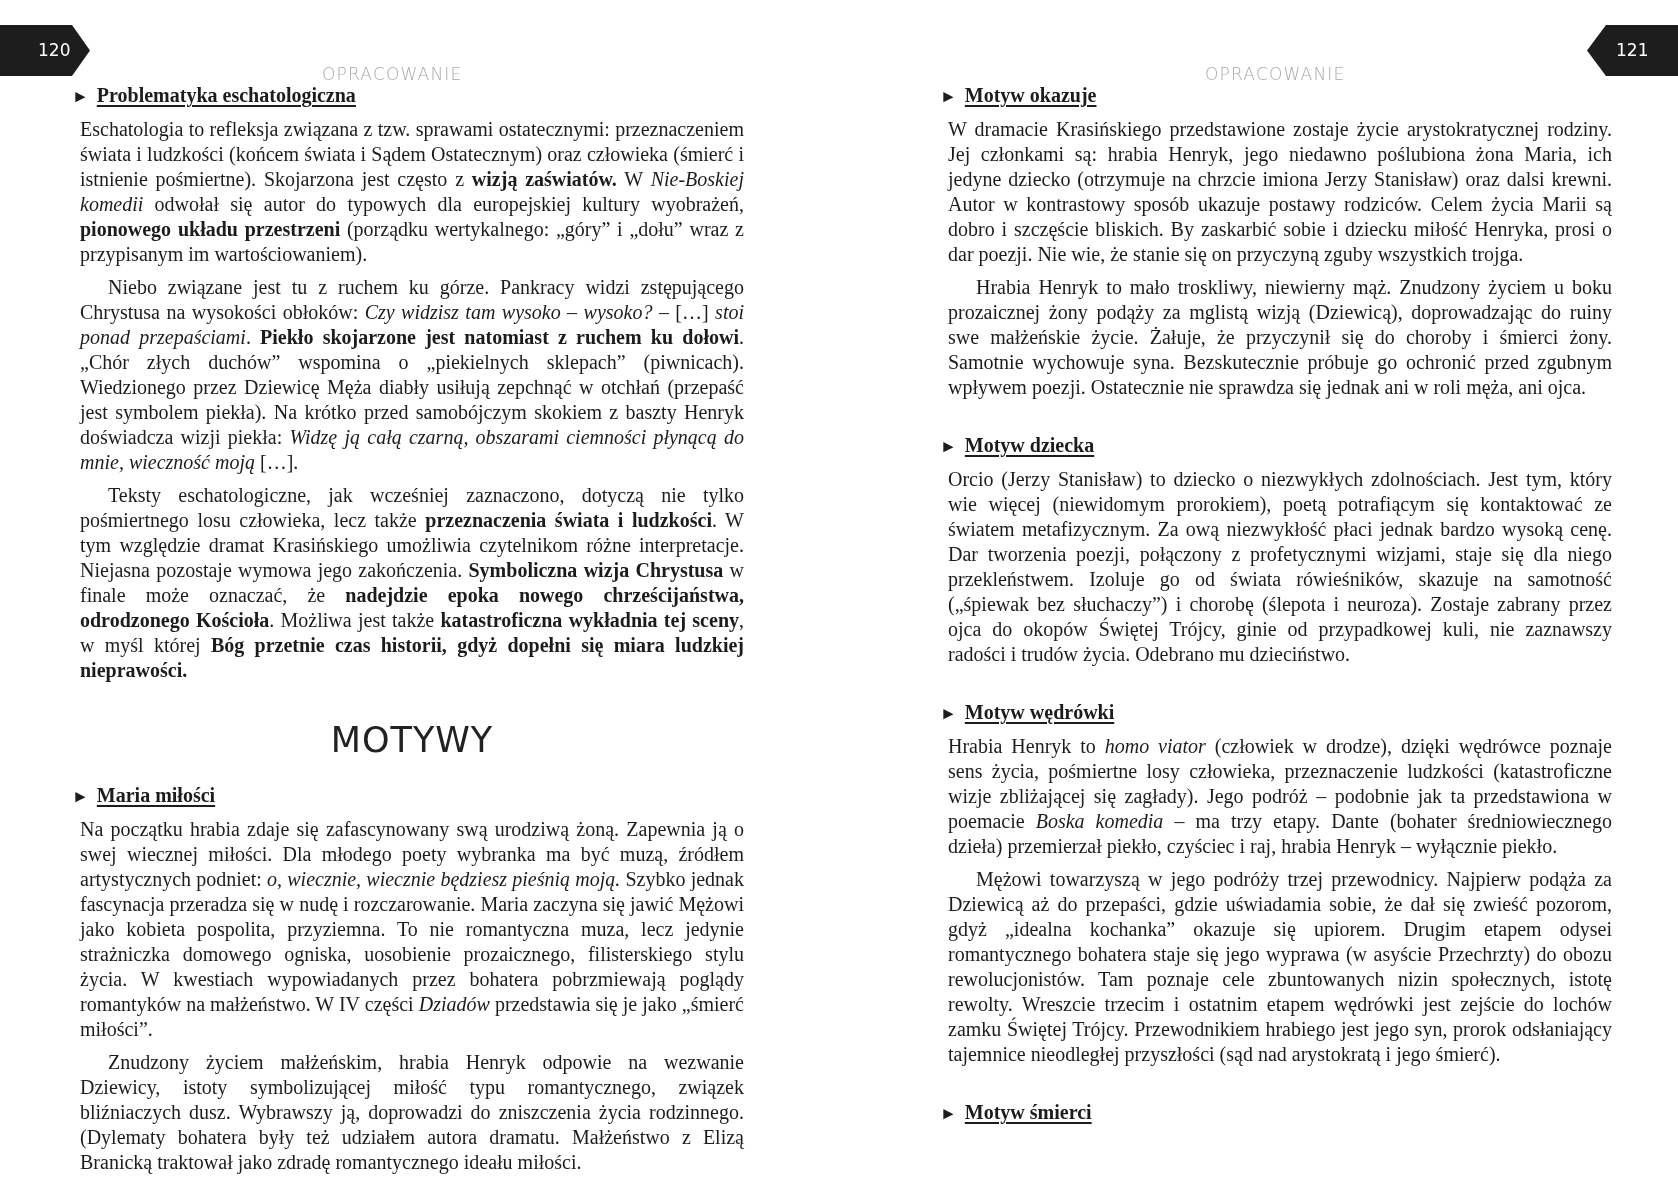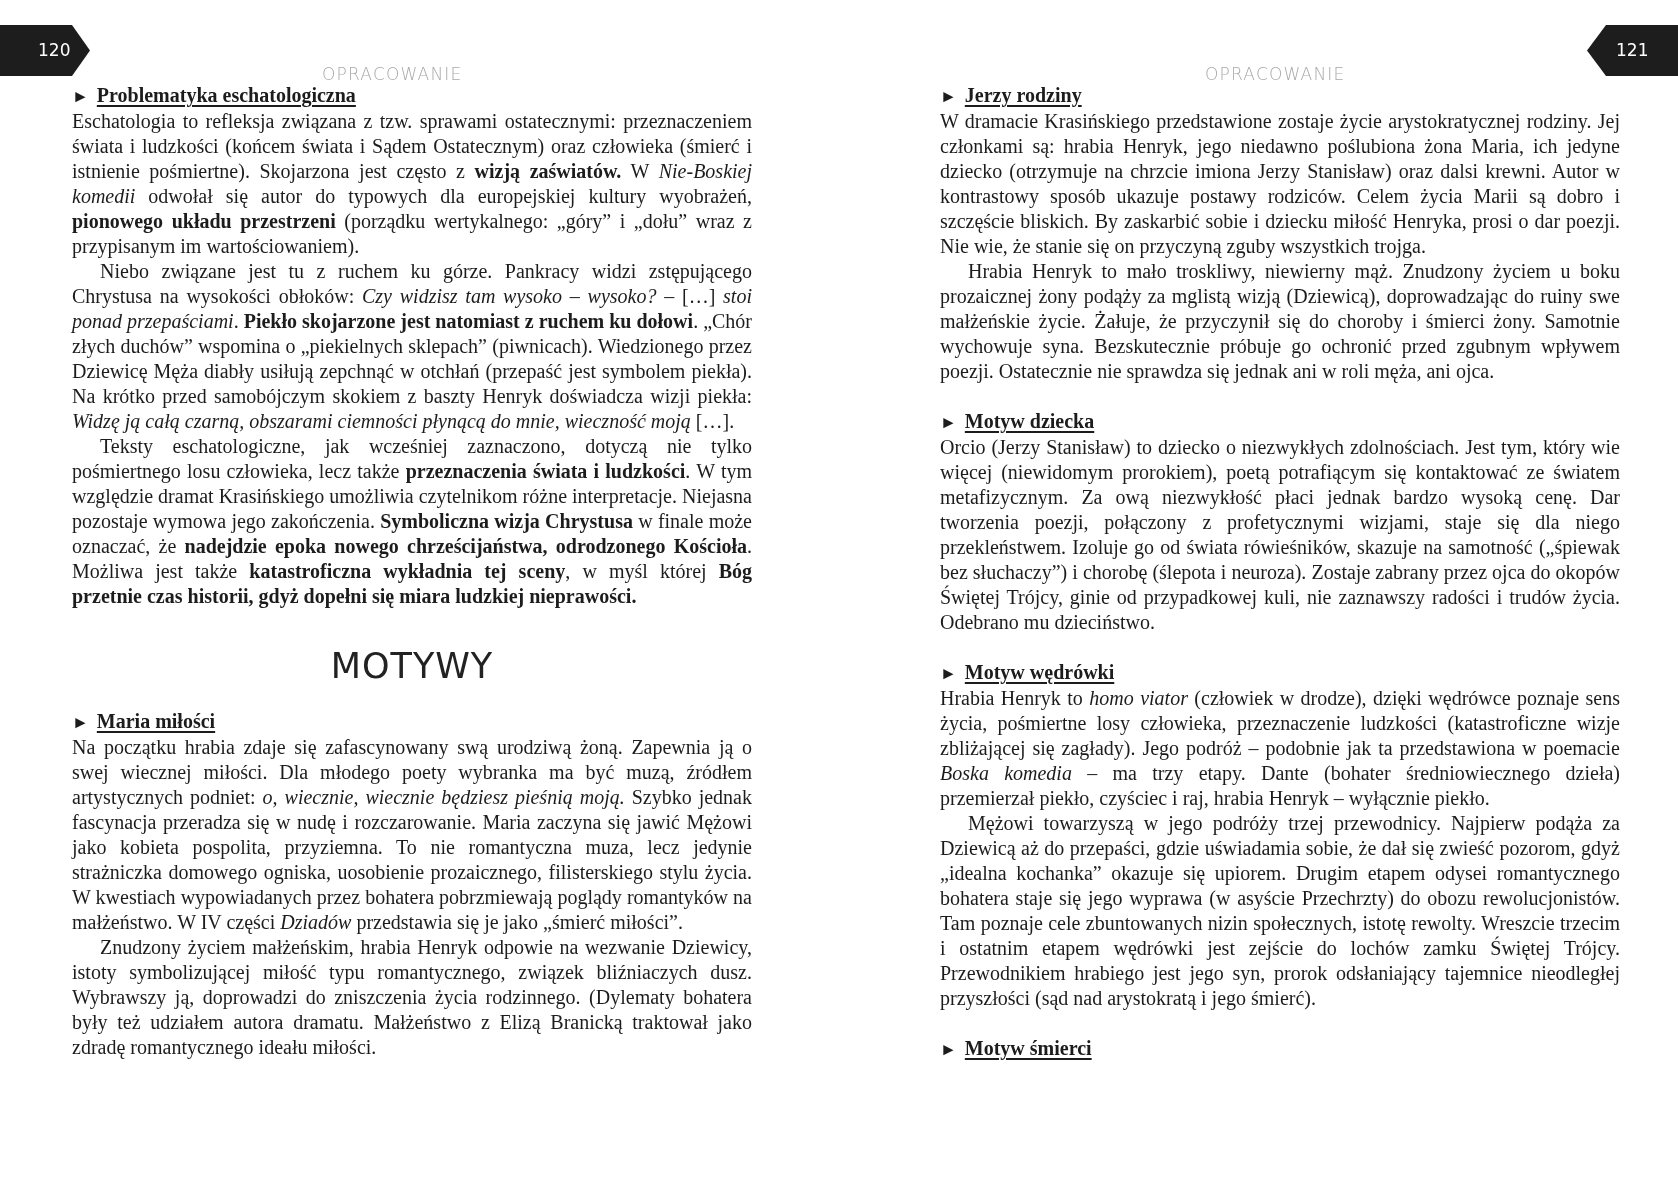--- a/index.html
+++ b/index.html
@@ -20,21 +20,21 @@
   .running-head.right { left: 1205px; }
   .column {
     position: absolute; top: 83px; width: 680px;
     font-family: "Liberation Serif", serif; font-size: 20px; line-height: 25px; text-align: justify;
   }
   .column.left { left: 72px; }
   .column.right { left: 940px; }
   .section-head { font-weight: bold; margin: 0; }
   .section-head .arrow { font-size: 17px; margin-right: 8px; display: inline-block; }
   .section-head .title { text-decoration: underline; text-underline-offset: 3px; }
-  p { margin: 0; }
+  p { margin: 8px; }
   p.indent { text-indent: 28px; }
   .gap { height: 25px; }
   .motywy {
     text-align: center; font-family: "DejaVu Sans", sans-serif; font-size: 35px; font-weight: normal;
     margin: 45px 0 30px 0; letter-spacing: 1px; color: #222;
   }
   b { font-weight: bold; }
   i { font-style: italic; }
 </style>
 </head>
@@ -62,21 +62,21 @@
   <p class="indent">Znudzony życiem małżeńskim, hrabia Henryk odpowie na wezwanie Dziewicy, istoty symbolizującej miłość typu romantycznego, związek bliźniaczych dusz. Wybrawszy ją, doprowadzi do zniszczenia życia rodzinnego. (Dylematy bohatera były też udziałem autora dramatu. Małżeństwo z Elizą Branicką traktował jako zdradę romantycznego ideału miłości.</p>
 </div>
 
 <div class="running-head right">OPRACOWANIE</div>
 <div class="page-tab right">
   <span>121</span>
 </div>
 
 <div class="column right">
   <div class="section-head">
-    <span class="arrow">►</span><span class="title">Jerzy rodziny</span>
+    <span class="arrow">►</span><span class="title">Motyw okazuje</span>
   </div>
   <p>W dramacie Krasińskiego przedstawione zostaje życie arystokratycznej rodziny. Jej członkami są: hrabia Henryk, jego niedawno poślubiona żona Maria, ich jedyne dziecko (otrzymuje na chrzcie imiona Jerzy Stanisław) oraz dalsi krewni. Autor w kontrastowy sposób ukazuje postawy rodziców. Celem życia Marii są dobro i szczęście bliskich. By zaskarbić sobie i dziecku miłość Henryka, prosi o dar poezji. Nie wie, że stanie się on przyczyną zguby wszystkich trojga.</p>
   <p class="indent">Hrabia Henryk to mało troskliwy, niewierny mąż. Znudzony życiem u boku prozaicznej żony podąży za mglistą wizją (Dziewicą), doprowadzając do ruiny swe małżeńskie życie. Żałuje, że przyczynił się do choroby i śmierci żony. Samotnie wychowuje syna. Bezskutecznie próbuje go ochronić przed zgubnym wpływem poezji. Ostatecznie nie sprawdza się jednak ani w roli męża, ani ojca.</p>
   <div class="gap"></div>
 
   <div class="section-head">
     <span class="arrow">►</span><span class="title">Motyw dziecka</span>
   </div>
   <p>Orcio (Jerzy Stanisław) to dziecko o niezwykłych zdolnościach. Jest tym, który wie więcej (niewidomym prorokiem), poetą potrafiącym się kontaktować ze światem metafizycznym. Za ową niezwykłość płaci jednak bardzo wysoką cenę. Dar tworzenia poezji, połączony z profetycznymi wizjami, staje się dla niego przekleństwem. Izoluje go od świata rówieśników, skazuje na samotność („śpiewak bez słuchaczy”) i chorobę (ślepota i neuroza). Zostaje zabrany przez ojca do okopów Świętej Trójcy, ginie od przypadkowej kuli, nie zaznawszy radości i trudów życia. Odebrano mu dzieciństwo.</p>
   <div class="gap"></div>

